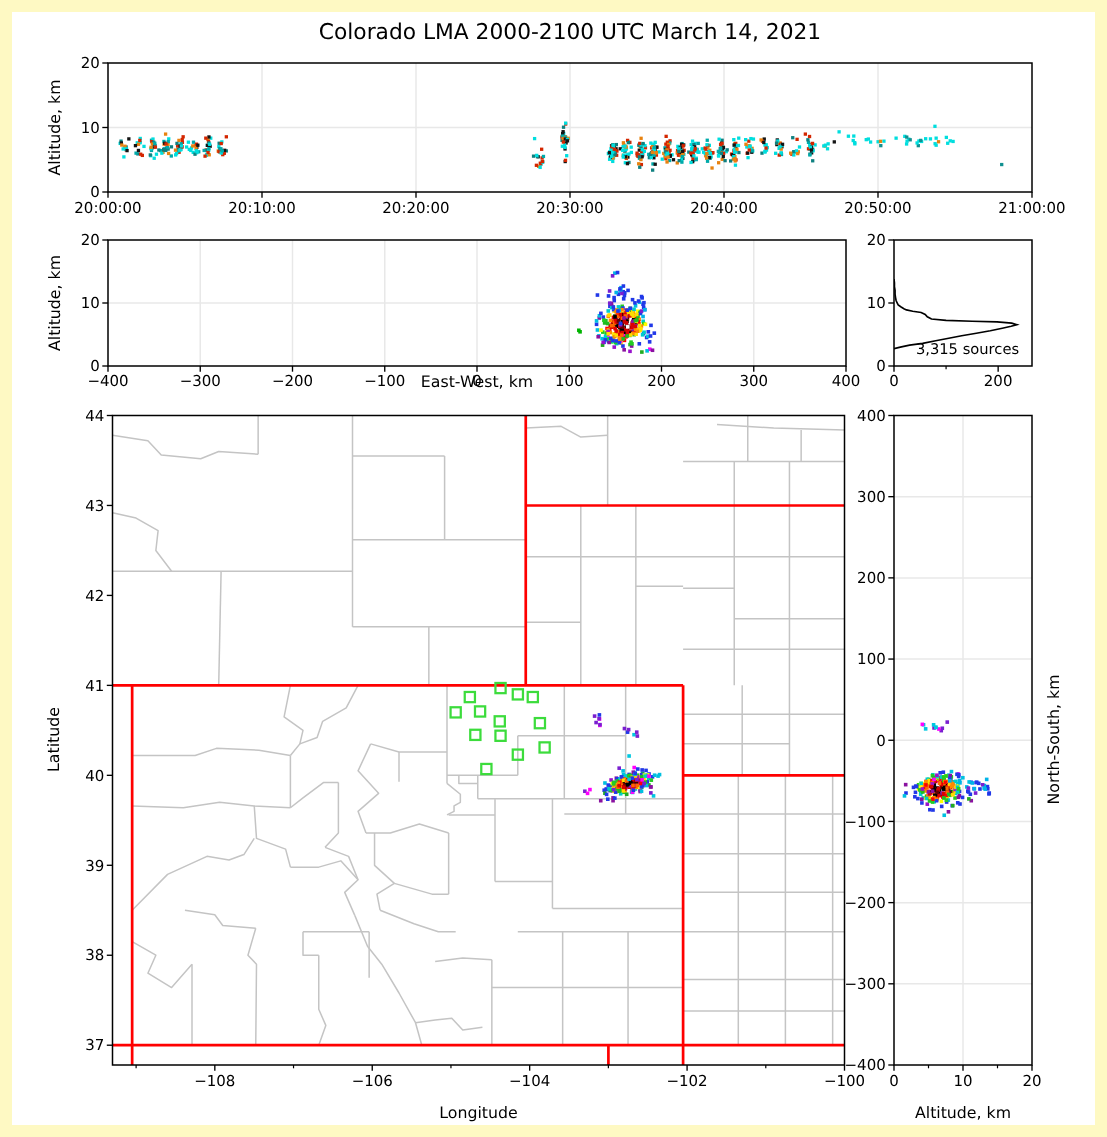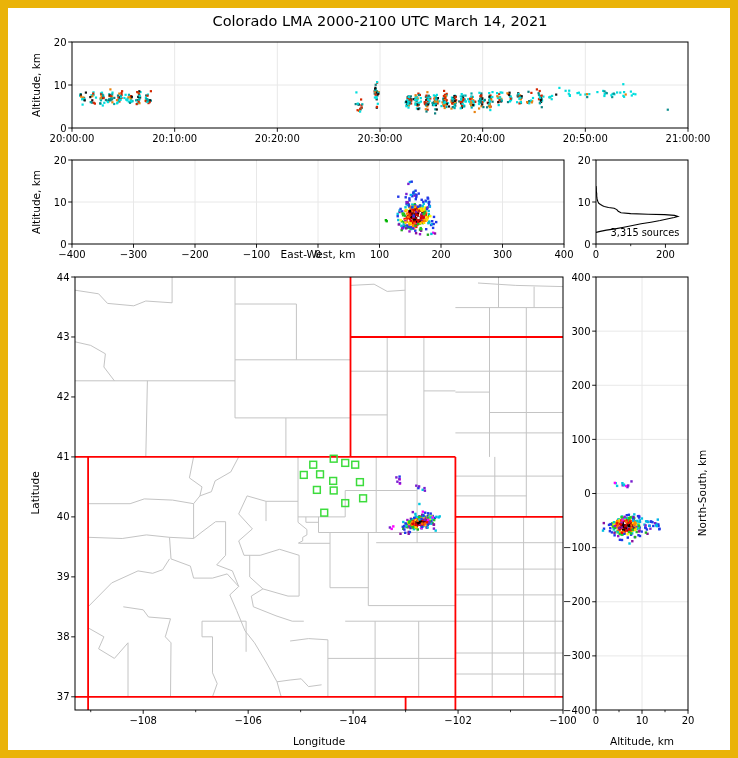--- a/index.html
+++ b/index.html
@@ -1,16 +1,16 @@
 <!DOCTYPE html>
 <html><head>
 <meta charset="utf-8">
 <style>
   html,body{margin:0;padding:0;background:#ffffff;}
-  .page{position:relative;width:738px;height:758px;background:#eab308;}
+  .page{position:relative;width:738px;height:758px;background:#fef9c3;}
   .inner{position:absolute;left:8px;top:8px;width:722px;height:742px;background:#ffffff;}
   svg{position:absolute;left:0;top:0;}
   .title{font:14.5px "DejaVu Sans","Liberation Sans",sans-serif;fill:#000;}
   .axlabel{font:10.5px "DejaVu Sans","Liberation Sans",sans-serif;fill:#000;}
   .tick{font:10px "DejaVu Sans","Liberation Sans",sans-serif;fill:#000;}
   .note{font:9.8px "DejaVu Sans","Liberation Sans",sans-serif;fill:#000;}
 </style>
 </head>
 <body>
 

